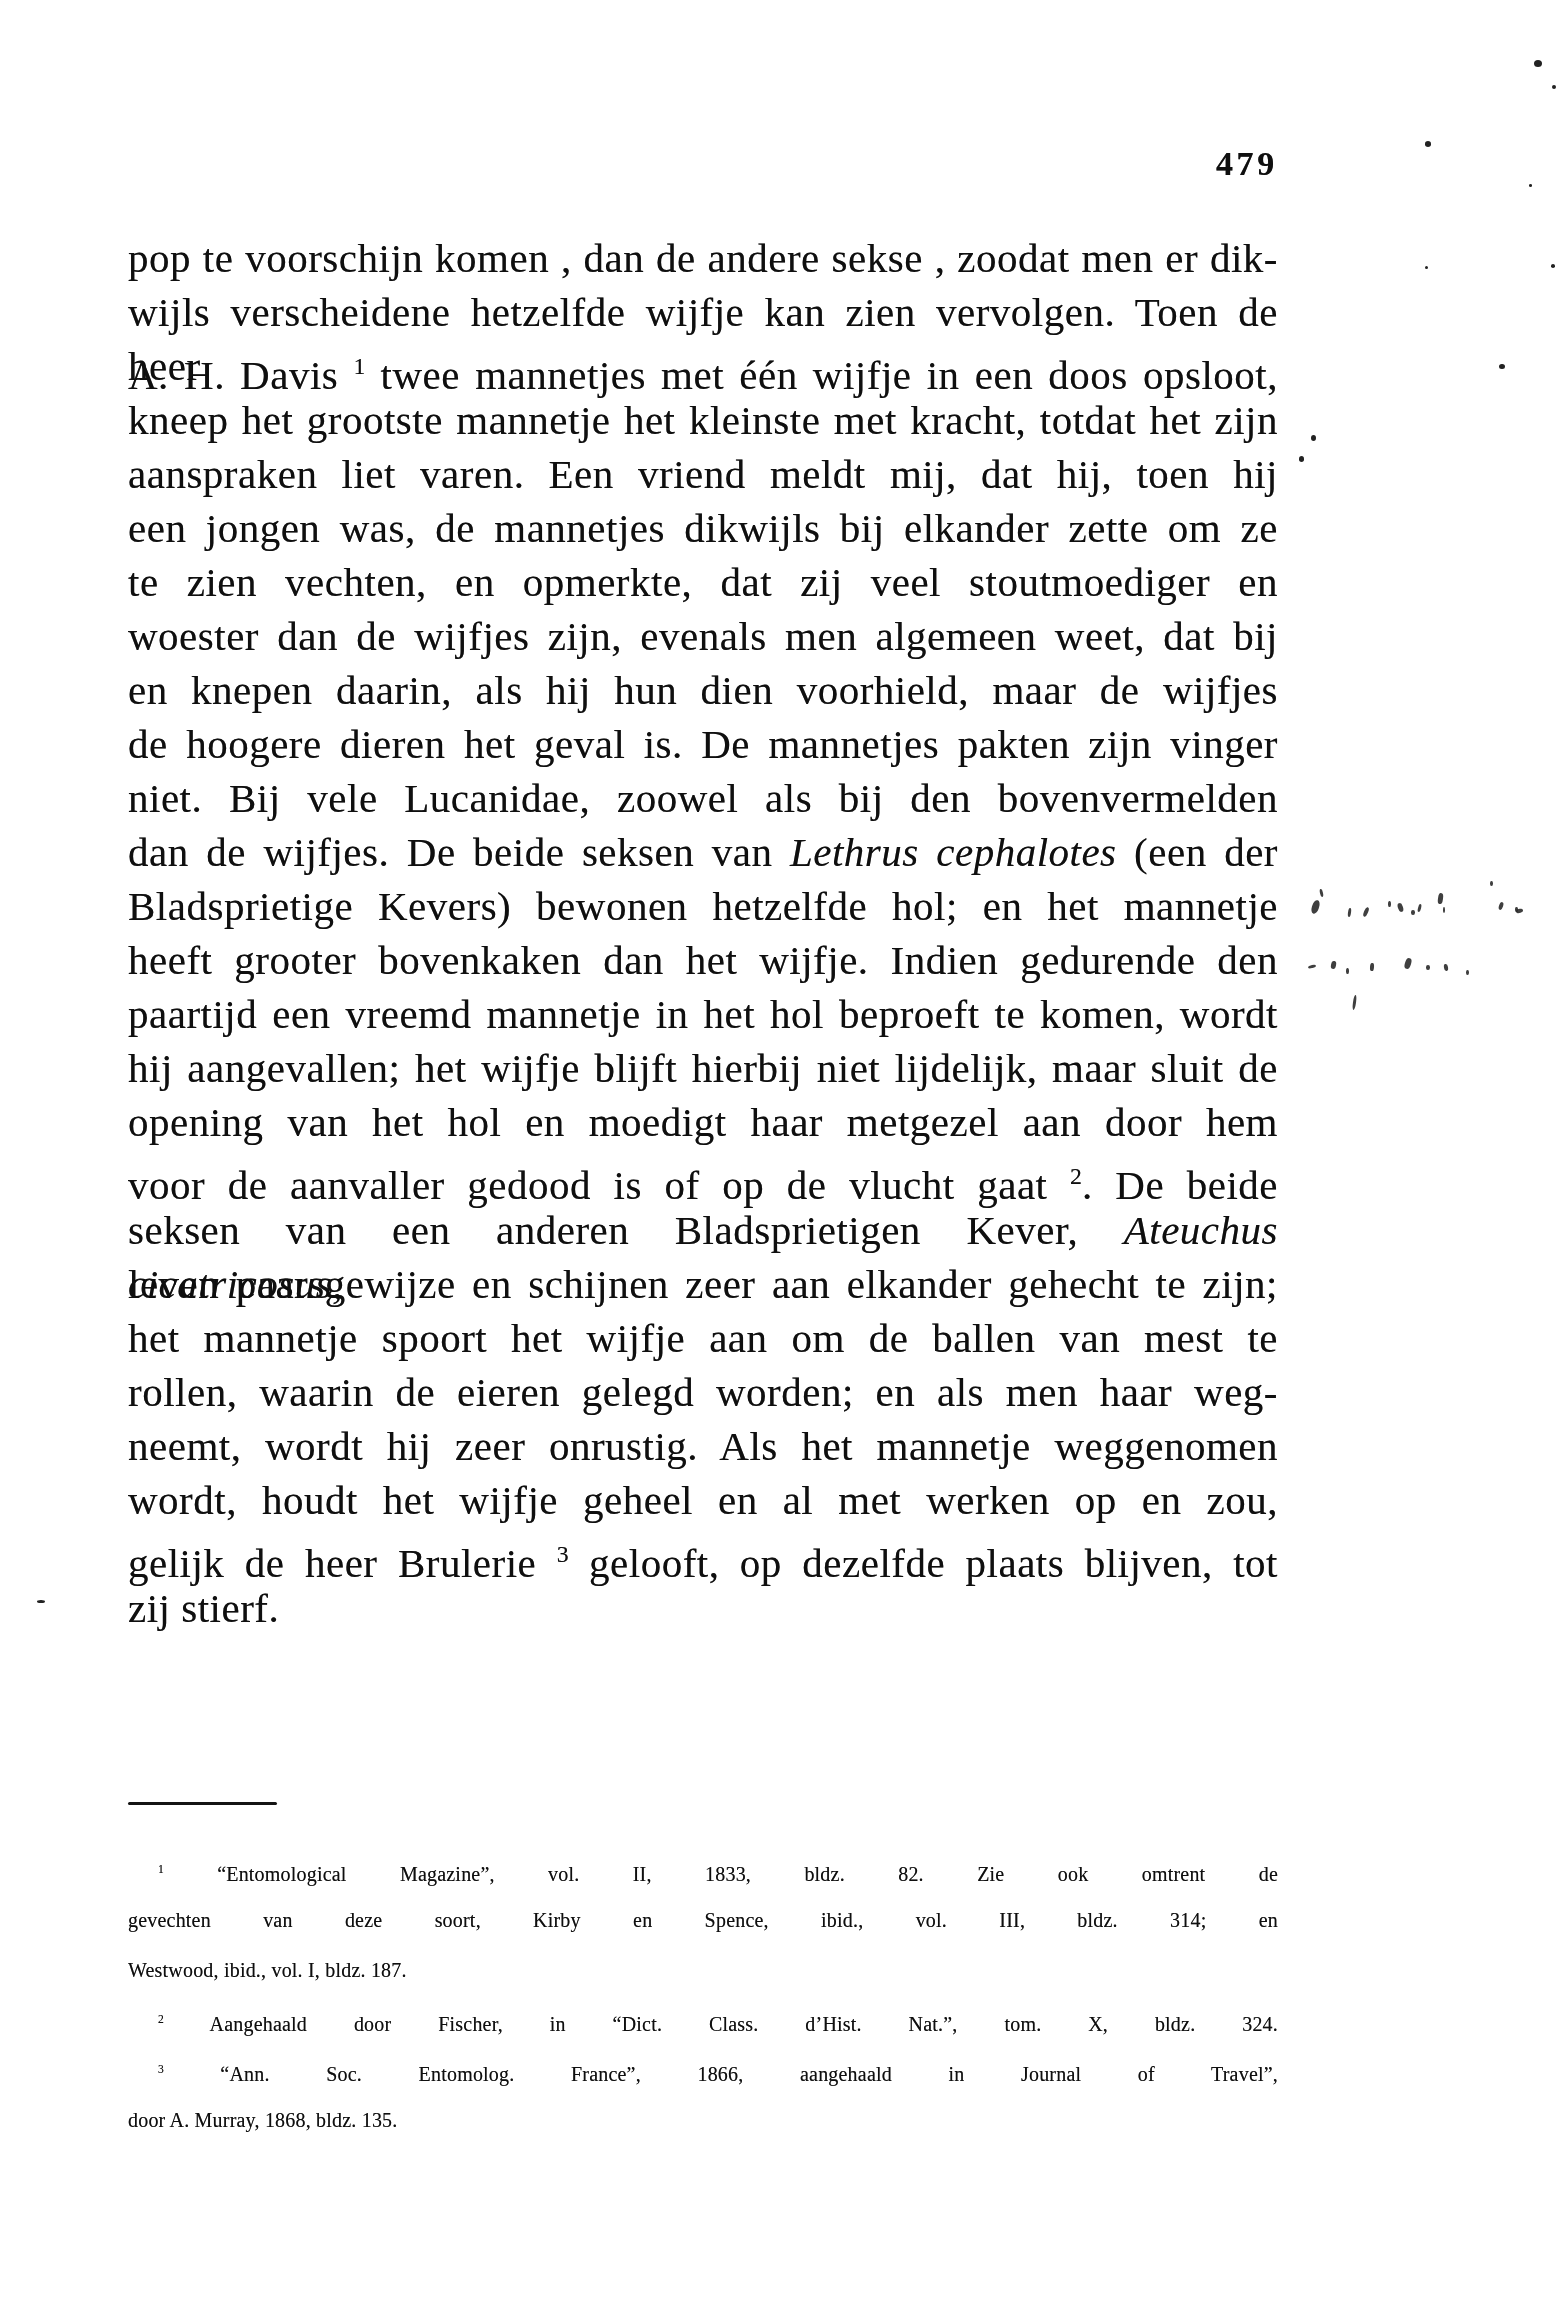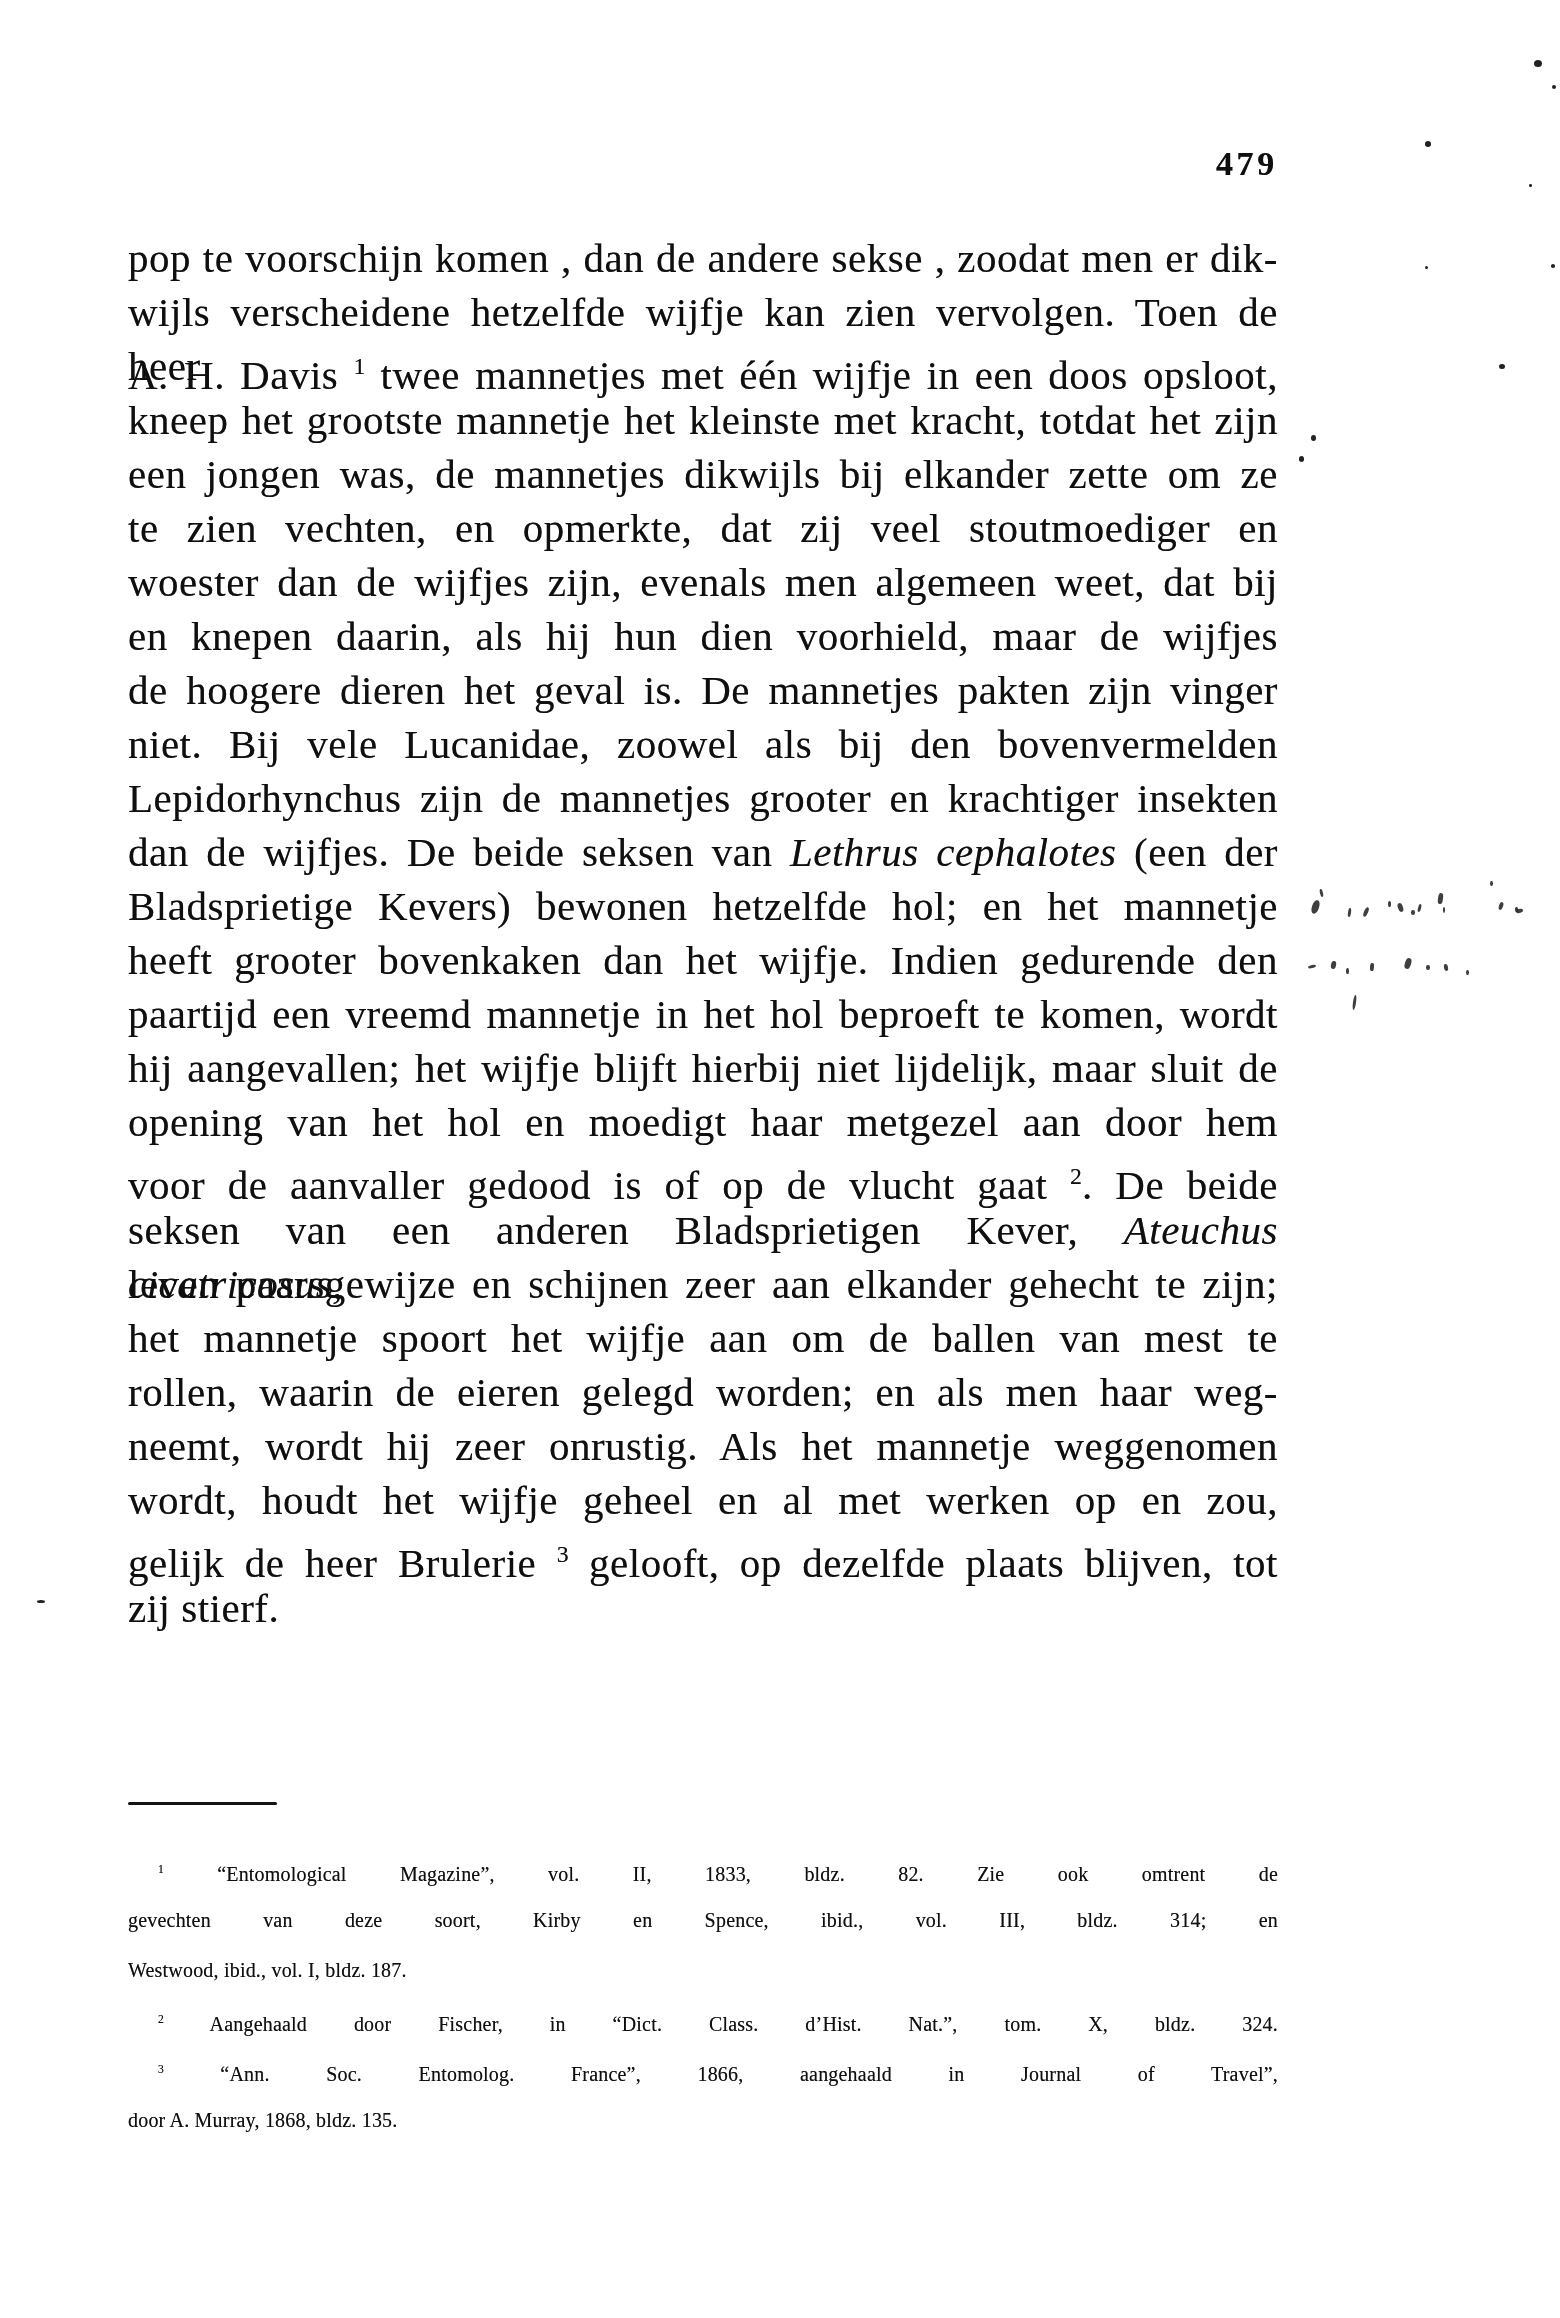--- a/index.html
+++ b/index.html
@@ -69,27 +69,27 @@
 </head>
 <body>
 
 <div class="page">
   <div class="page-number">479</div>
   <div class="body-text">
       <div class="line"><span>pop te voorschijn komen , dan de andere sekse , zoodat men er dik-</span></div>
       <div class="line"><span>wijls verscheidene hetzelfde wijfje kan zien vervolgen. Toen de heer</span></div>
       <div class="line"><span>A. H. Davis </span><span class="seg-sup">1</span><span> twee mannetjes met één wijfje in een doos opsloot,</span></div>
       <div class="line"><span>kneep het grootste mannetje het kleinste met kracht, totdat het zijn</span></div>
+      <div class="line"><span>aanspraken liet varen. Een vriend meldt mij, dat hij, toen hij</span></div>
       <div class="line"><span>een jongen was, de mannetjes dikwijls bij elkander zette om ze</span></div>
       <div class="line"><span>te zien vechten, en opmerkte, dat zij veel stoutmoediger en</span></div>
       <div class="line"><span>woester dan de wijfjes zijn, evenals men algemeen weet, dat bij</span></div>
       <div class="line"><span>en knepen daarin, als hij hun dien voorhield, maar de wijfjes</span></div>
       <div class="line"><span>de hoogere dieren het geval is. De mannetjes pakten zijn vinger</span></div>
       <div class="line"><span>niet. Bij vele Lucanidae, zoowel als bij den bovenvermelden</span></div>
-      <div class="line"><span>Lepidorhynchus zijn de mannetjes grooter en krachtiger insekten</span></div>
       <div class="line"><span>dan de wijfjes. De beide seksen van </span><span class="seg-i">Lethrus cephalotes</span><span> (een der</span></div>
       <div class="line"><span>Bladsprietige Kevers) bewonen hetzelfde hol; en het mannetje</span></div>
       <div class="line"><span>heeft grooter bovenkaken dan het wijfje. Indien gedurende den</span></div>
       <div class="line"><span>paartijd een vreemd mannetje in het hol beproeft te komen, wordt</span></div>
       <div class="line"><span>hij aangevallen; het wijfje blijft hierbij niet lijdelijk, maar sluit de</span></div>
       <div class="line"><span>opening van het hol en moedigt haar metgezel aan door hem</span></div>
       <div class="line"><span>voor de aanvaller gedood is of op de vlucht gaat </span><span class="seg-sup">2</span><span>. De beide</span></div>
       <div class="line"><span>seksen van een anderen Bladsprietigen Kever, </span><span class="seg-i">Ateuchus cicatricosus,</span></div>
       <div class="line"><span>leven paarsgewijze en schijnen zeer aan elkander gehecht te zijn;</span></div>
       <div class="line"><span>het mannetje spoort het wijfje aan om de ballen van mest te</span></div>

